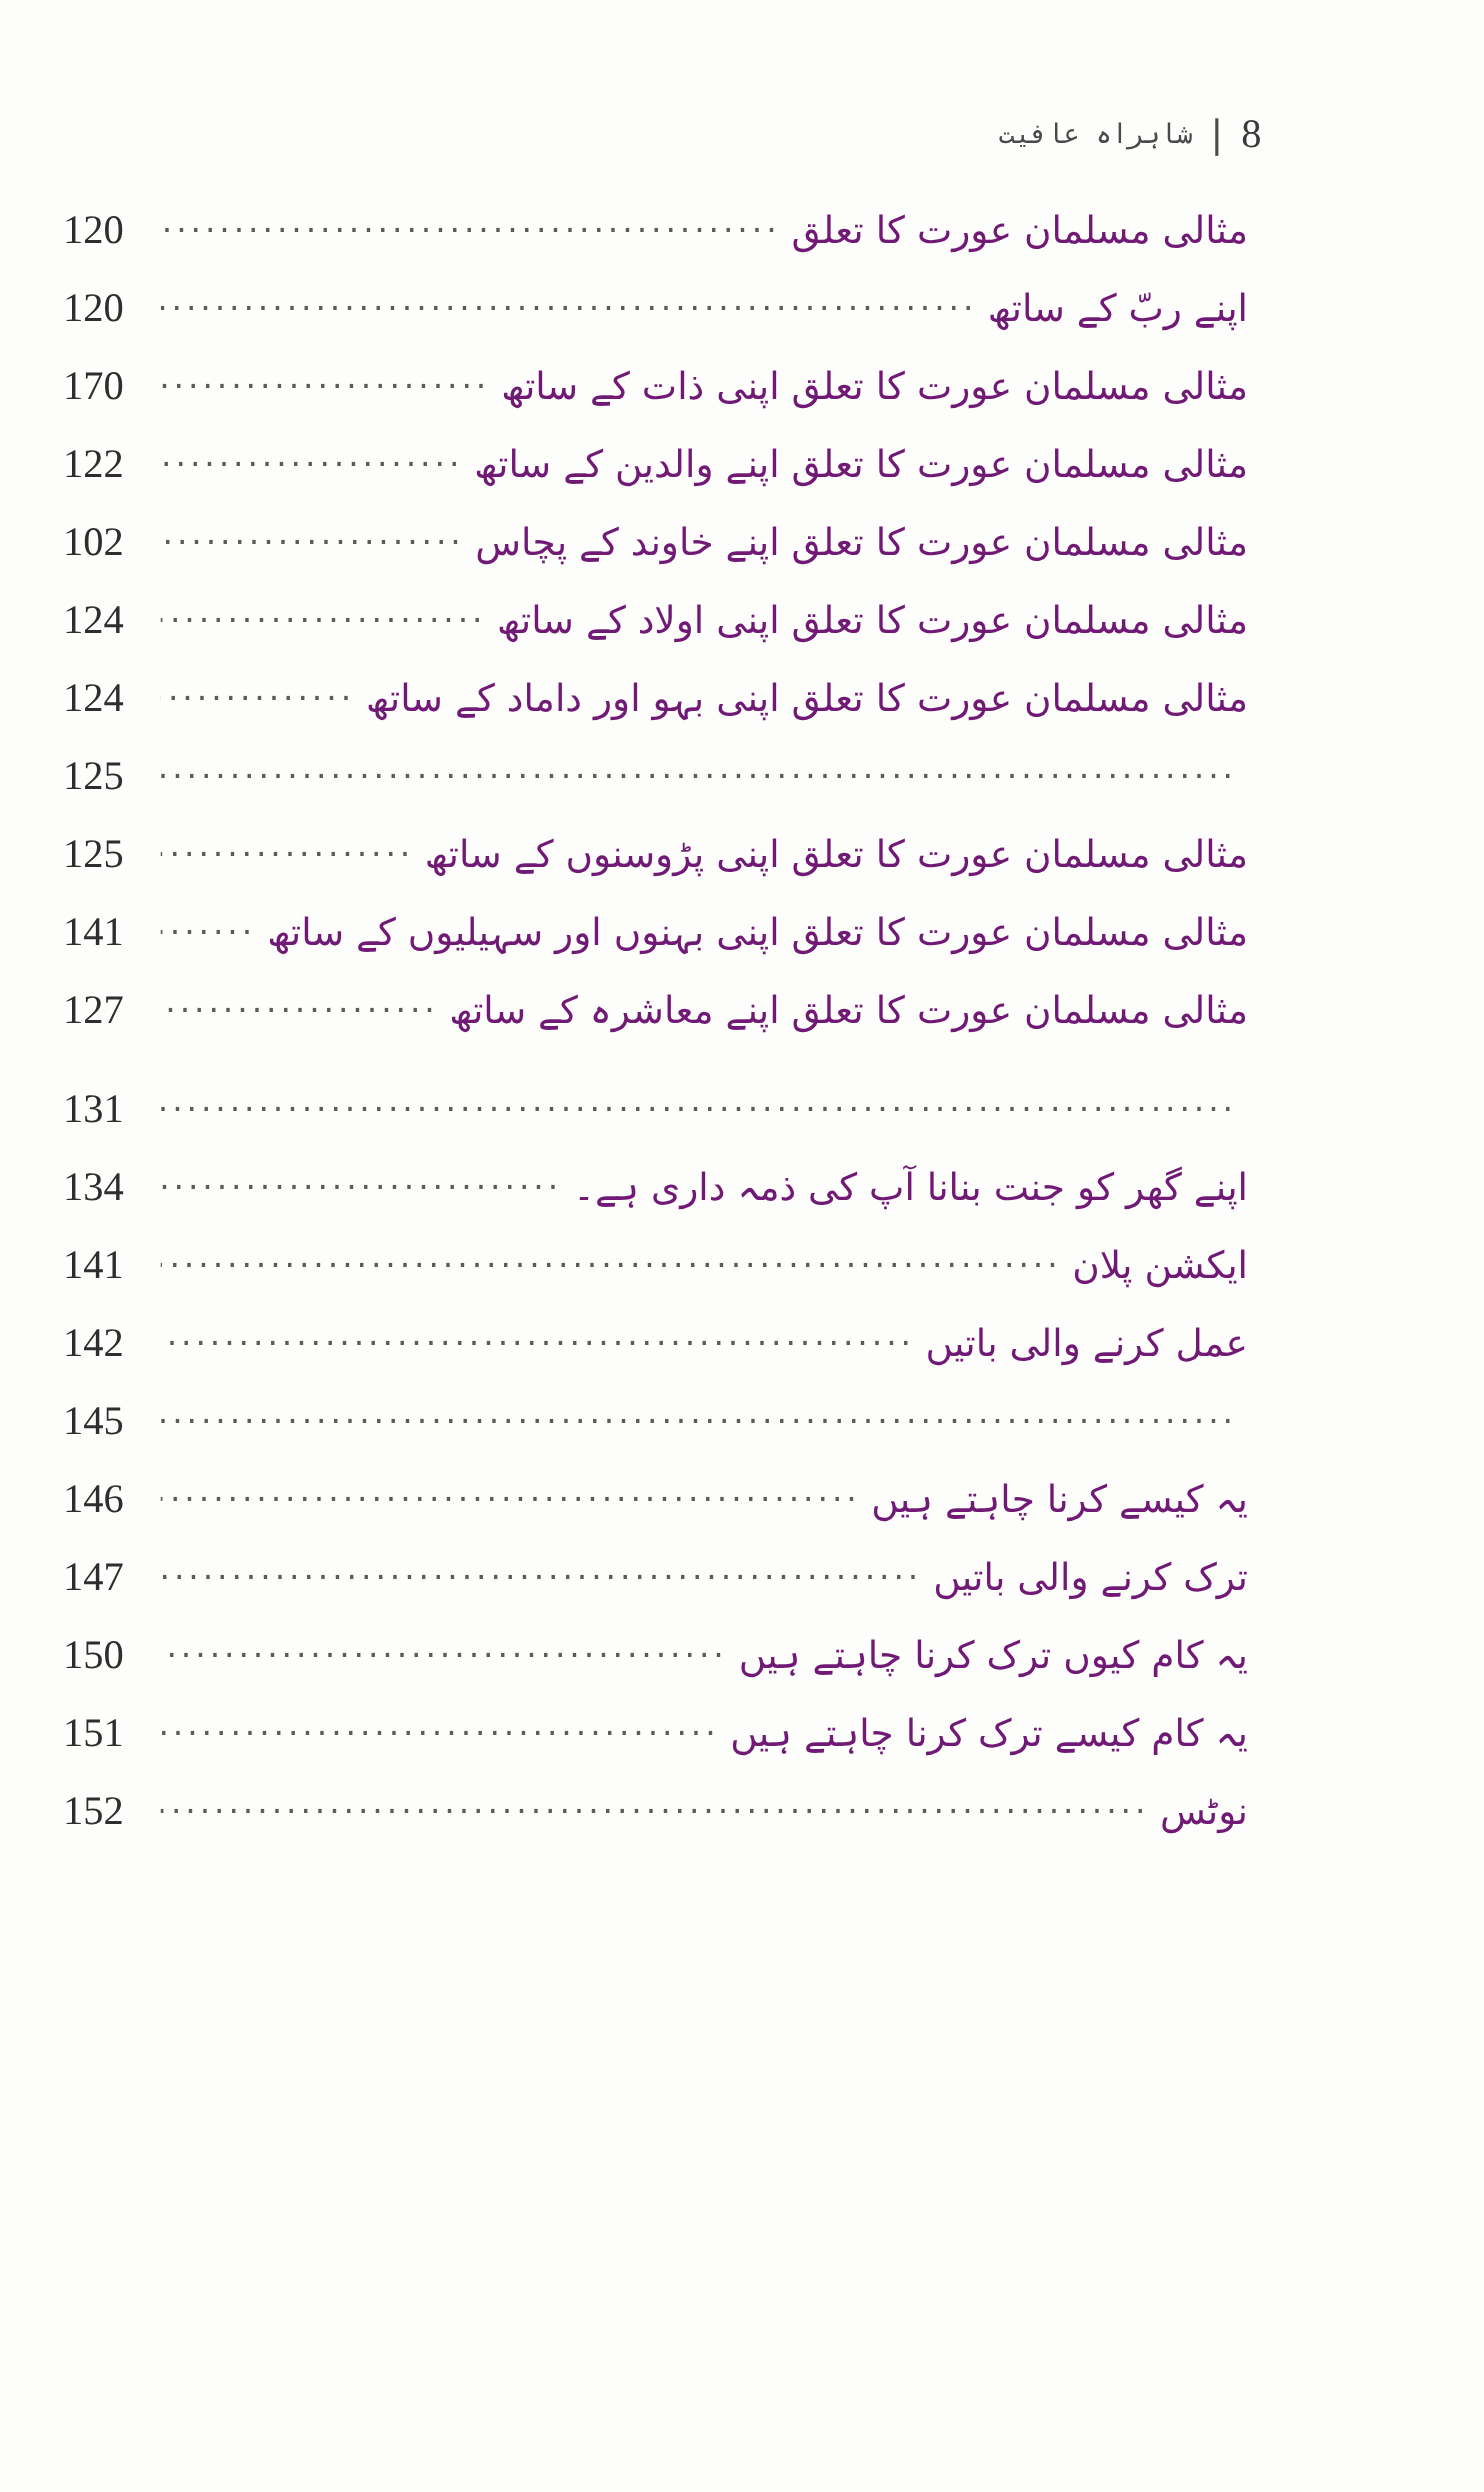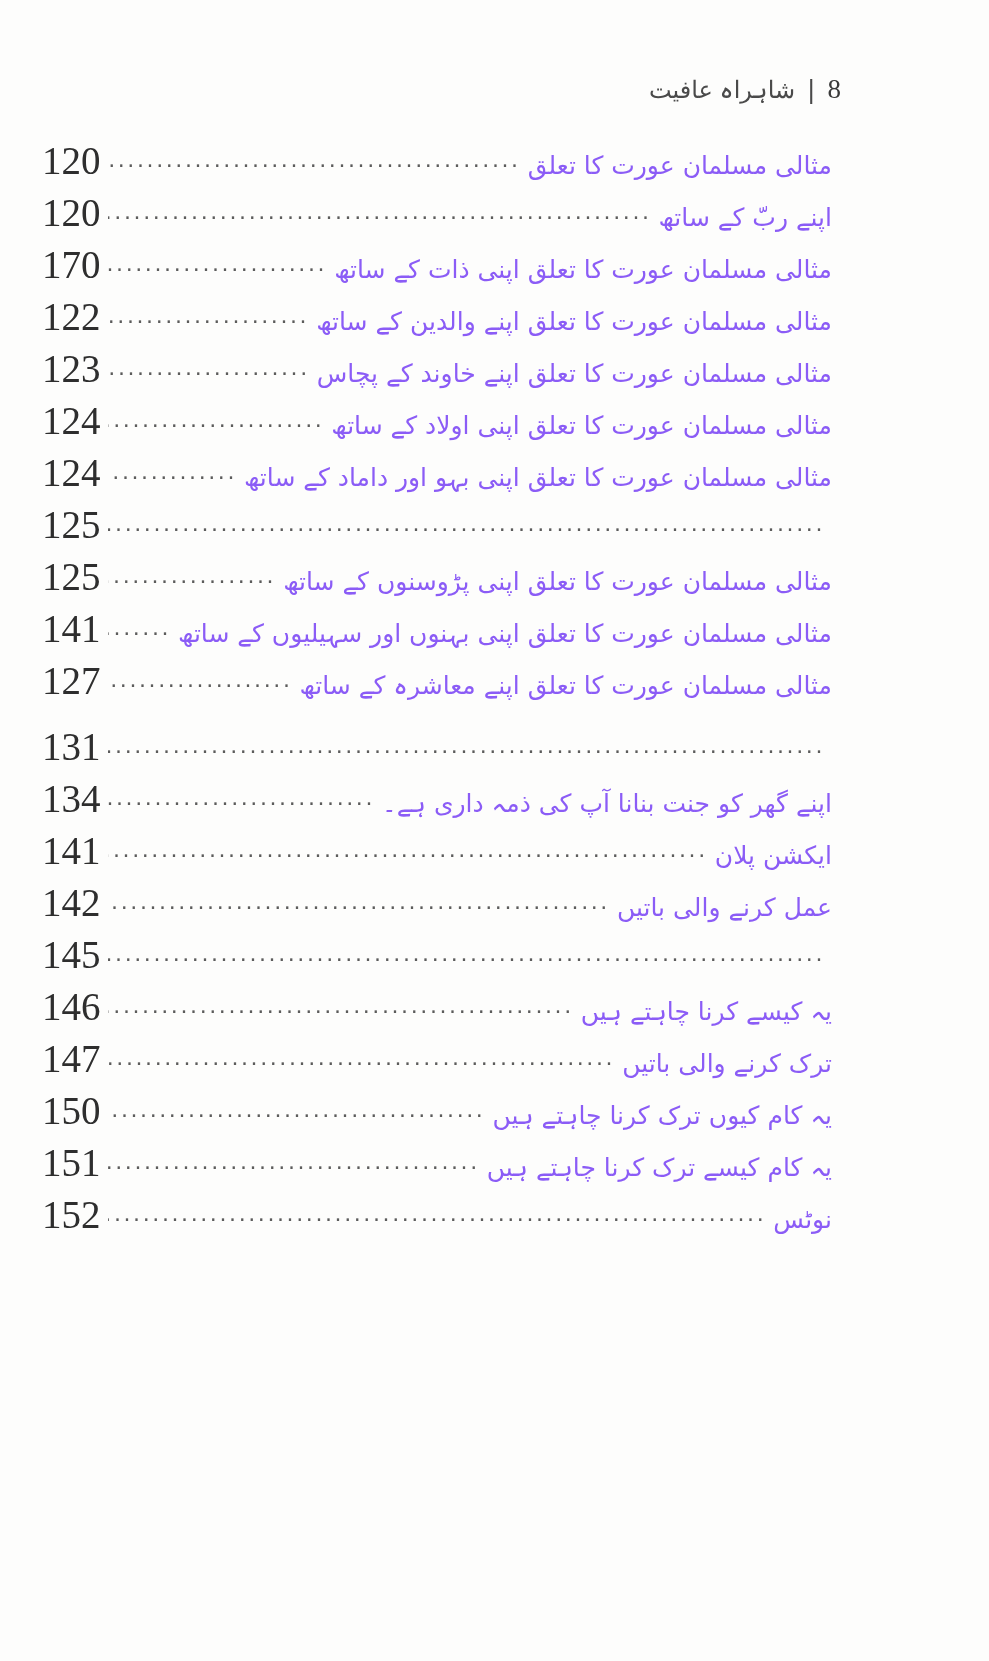--- a/index.html
+++ b/index.html
@@ -26,23 +26,23 @@
     position: absolute;
     top: 74px;
     right: 148px;
     display: flex;
     flex-direction: row;
     align-items: center;
     gap: 10px;
     direction: rtl;
   }
   .header-title {
-    font-size: 24px;
+    font-size: 18px;
     color: #4a4a4a;
-    font-family: Liberation Sans, sans-serif;
+    font-family: Liberation Mono, monospace;
     letter-spacing: 0px;
     white-space: nowrap;
   }
   .header-sep {
     font-size: 25px;
     color: #4a4a4a;
     padding: 0 2px;
   }
   .header-folio {
     font-size: 27px;
@@ -65,21 +65,21 @@
     width: 100%;
     height: 52px;
     direction: rtl;
   }
   .toc-entry.gap-before {
     margin-top: 14px;
   }
   .entry-title {
     font-size: 25px;
     line-height: 1.05;
-    color: #8b5cf6;
+    color: #701a75;
     white-space: nowrap;
     flex: 0 0 auto;
     padding-bottom: 2px;
   }
   .leader {
     flex: 1 1 auto;
     min-width: 18px;
     position: relative;
     height: 1em;
     overflow: hidden;
@@ -94,21 +94,21 @@
     font-size: 22px;
     letter-spacing: 2.6px;
     color: #5b5b5b;
     white-space: nowrap;
     overflow: hidden;
     display: block;
   }
   .entry-page {
     flex: 0 0 auto;
     font-family: "Liberation Serif", serif;
-    font-size: 39px;
+    font-size: 27px;
     color: #2e2e2e;
     min-width: 58px;
     text-align: left;
     direction: ltr;
   }
 </style>
 </head>
 <body>
 
 <div class="page">
@@ -136,21 +136,21 @@
         <span class="entry-page">170</span>
       </div>
       <div class="toc-entry">
         <span class="entry-title">مثالی مسلمان عورت کا تعلق اپنے والدین کے ساتھ</span>
         <span class="leader"></span>
         <span class="entry-page">122</span>
       </div>
       <div class="toc-entry">
         <span class="entry-title">مثالی مسلمان عورت کا تعلق اپنے خاوند کے پچاس</span>
         <span class="leader"></span>
-        <span class="entry-page">123</span>
+        <span class="entry-page">102</span>
       </div>
       <div class="toc-entry">
         <span class="entry-title">مثالی مسلمان عورت کا تعلق اپنی اولاد کے ساتھ</span>
         <span class="leader"></span>
         <span class="entry-page">124</span>
       </div>
       <div class="toc-entry">
         <span class="entry-title">مثالی مسلمان عورت کا تعلق اپنی بہو اور داماد کے ساتھ</span>
         <span class="leader"></span>
         <span class="entry-page">124</span>

